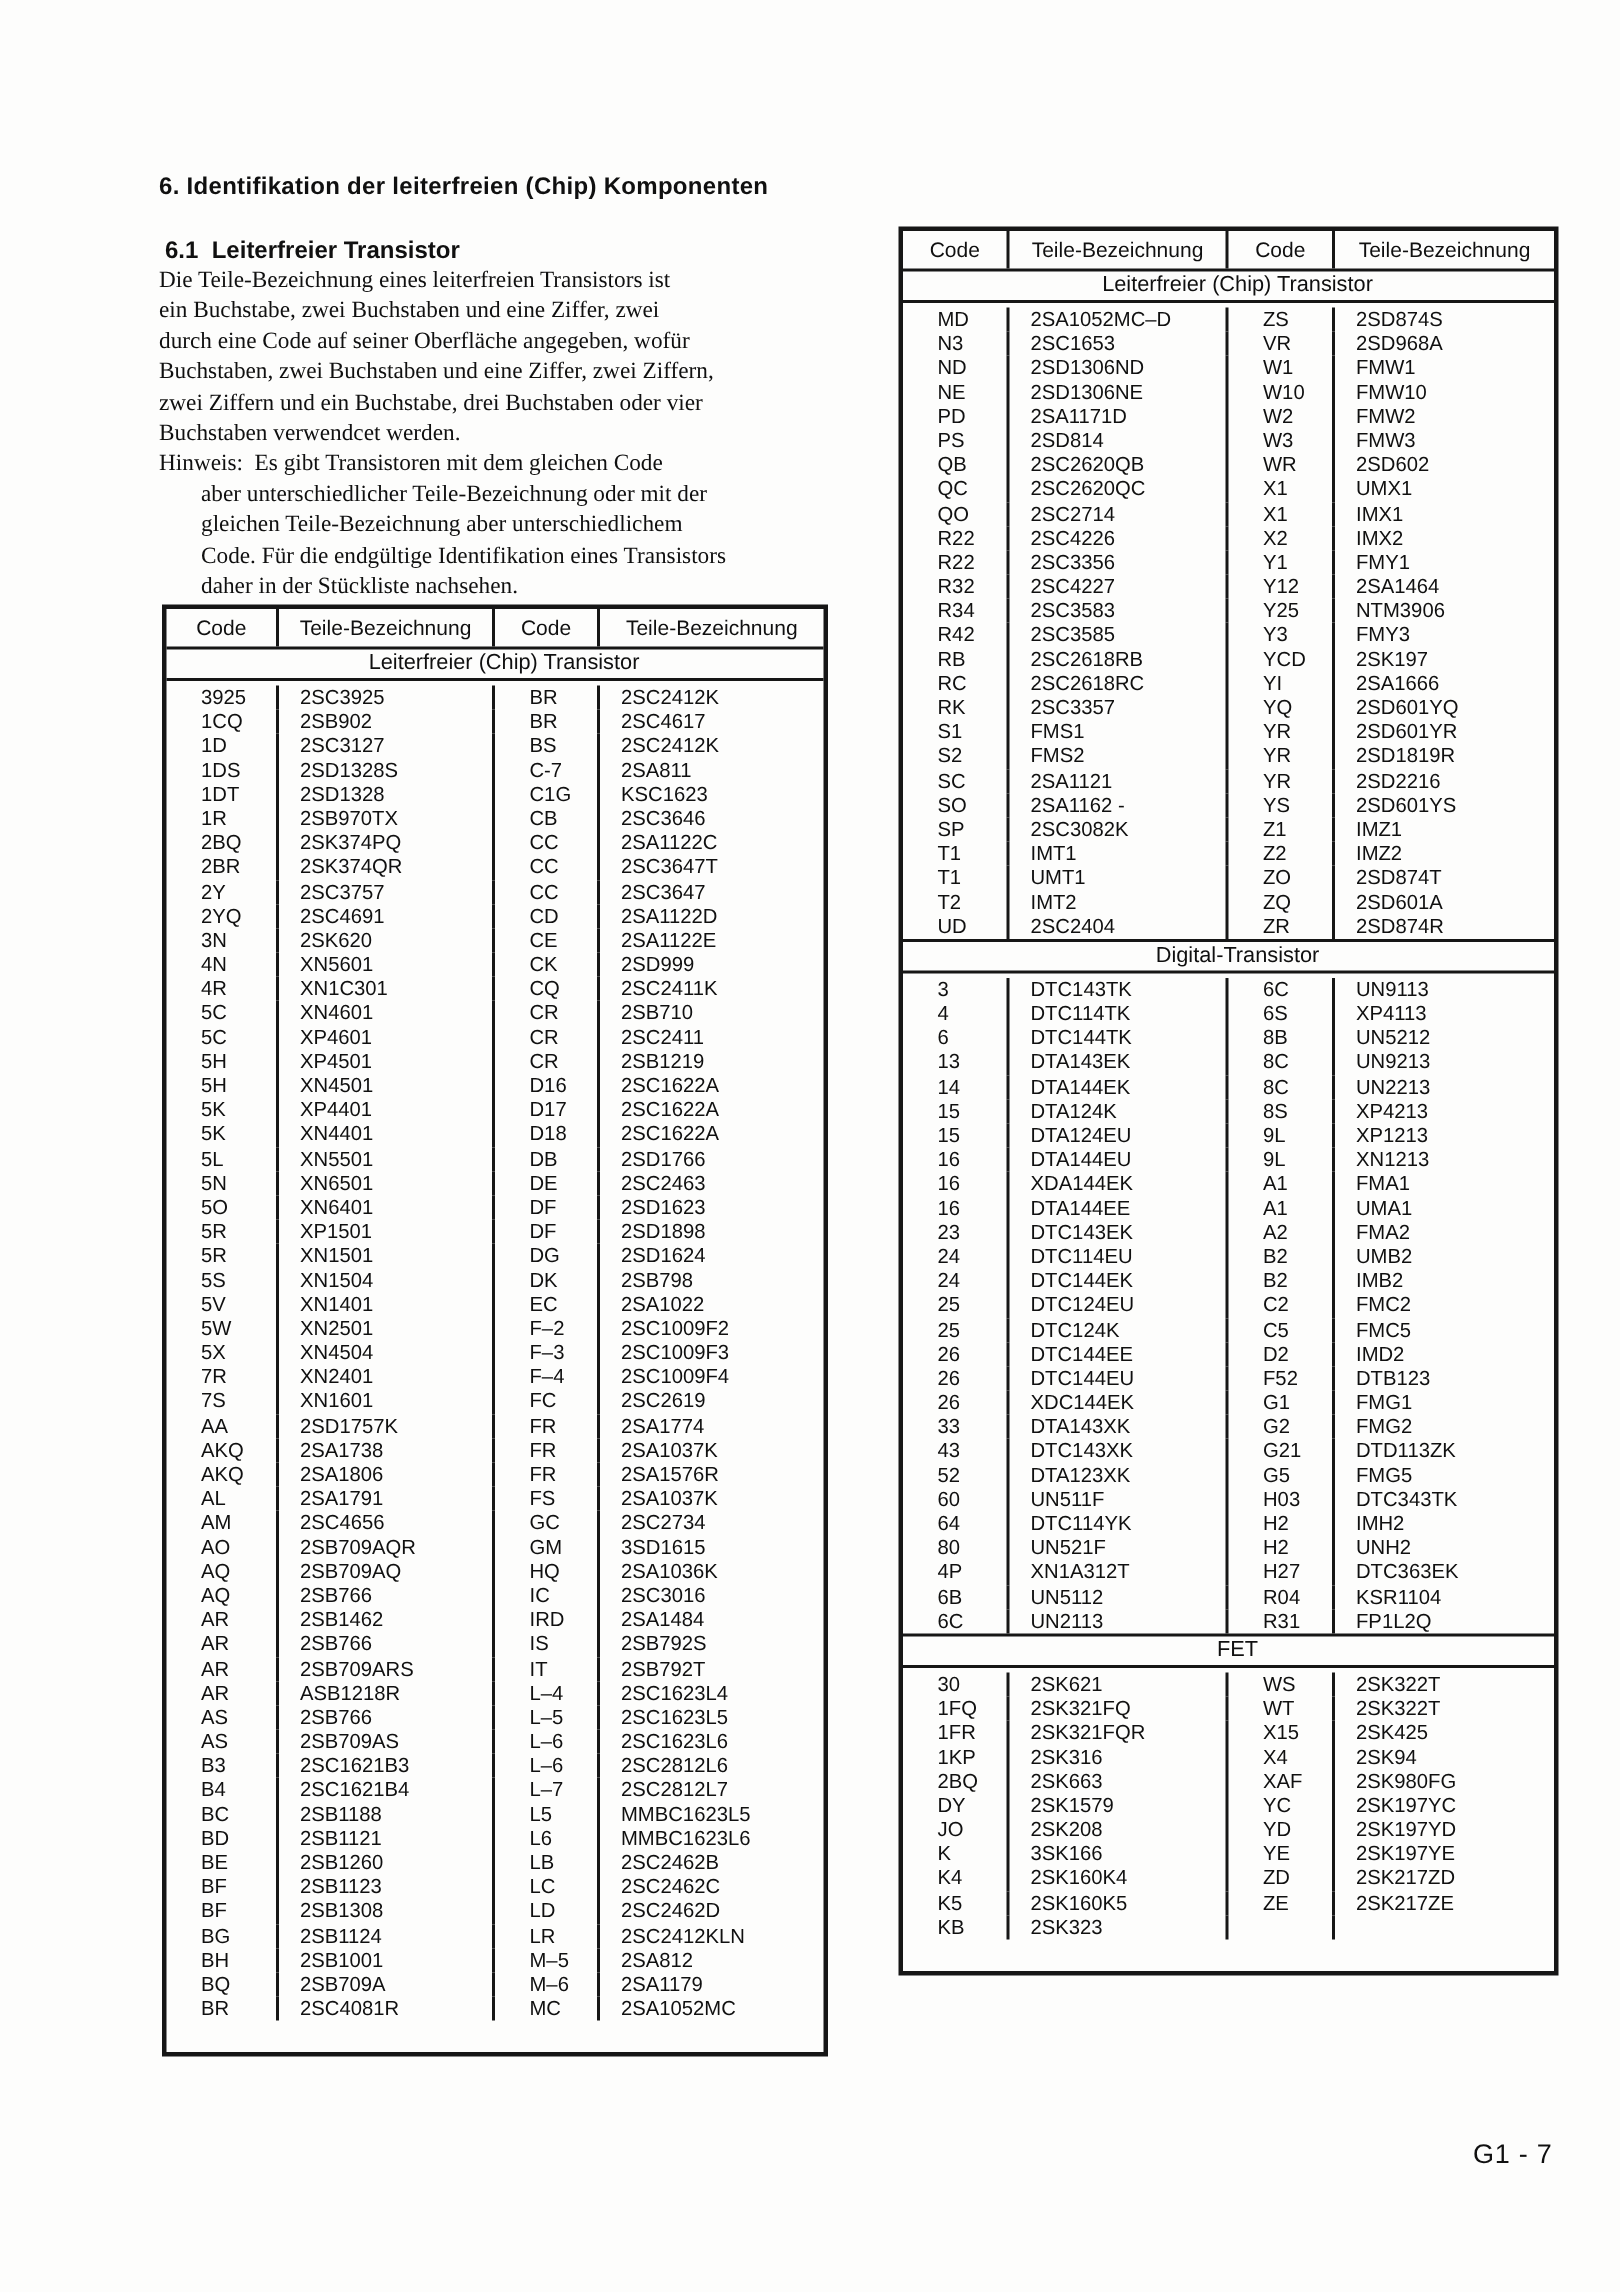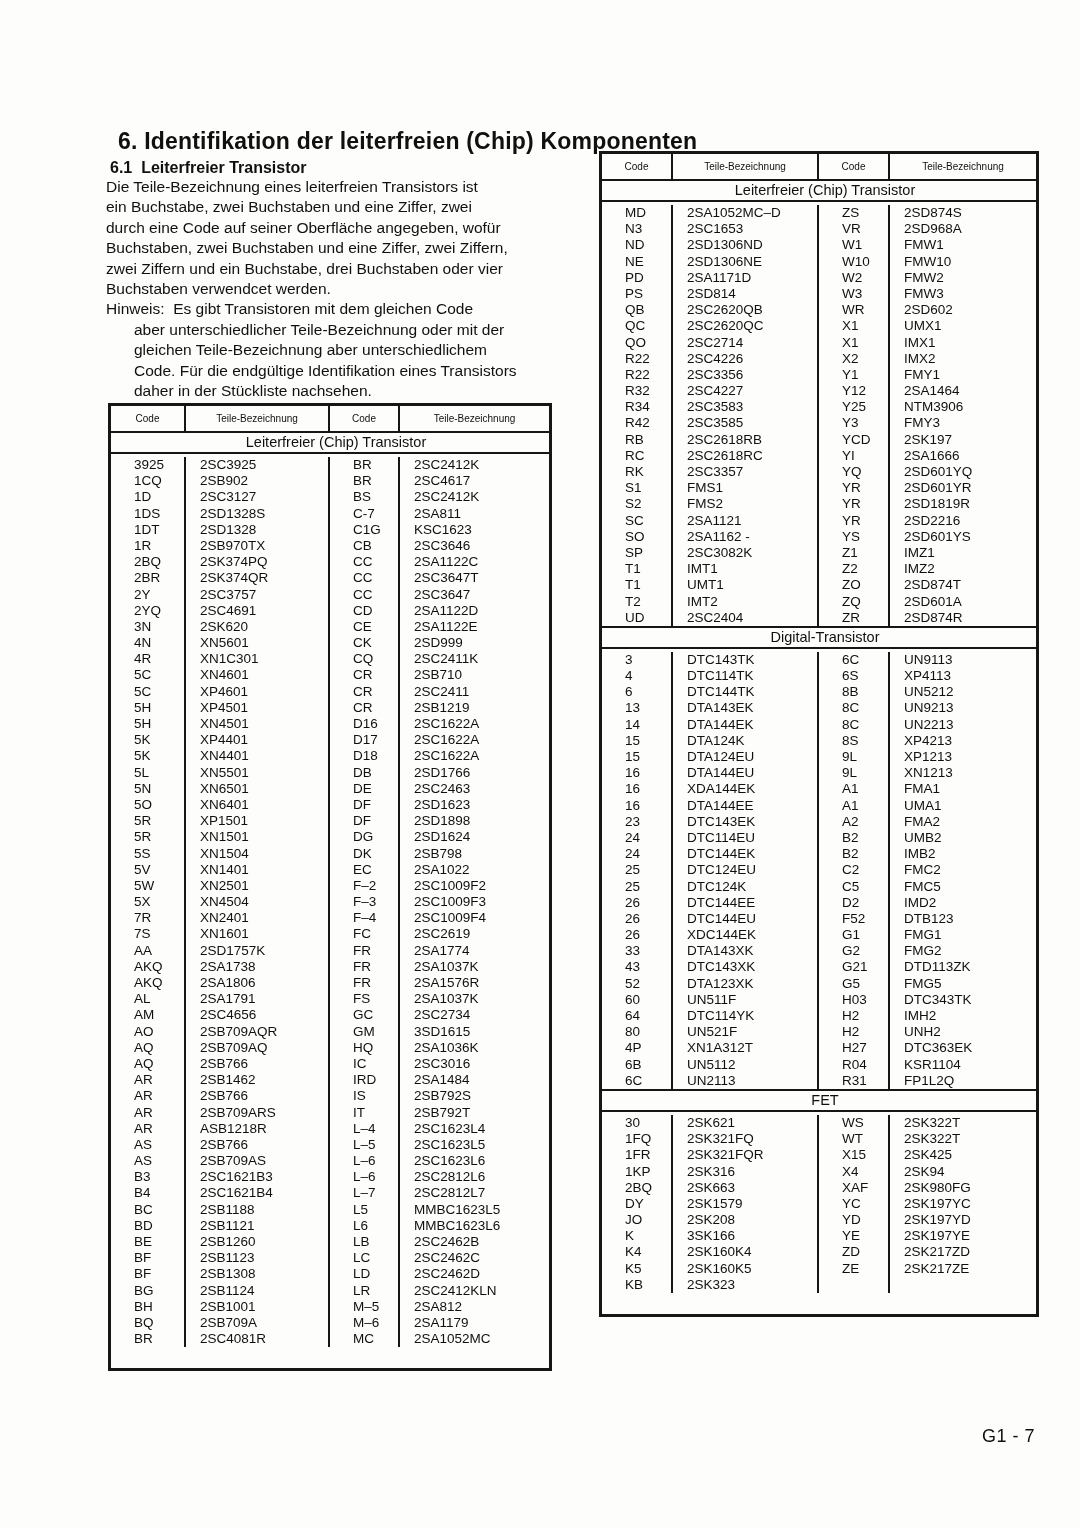--- a/index.html
+++ b/index.html
@@ -7,47 +7,47 @@
     position:relative;
     width:1080px; height:1528px;
     margin:0 auto;
     background:#fdfdfc;
     font-family:"Liberation Sans", sans-serif;
     color:#101010;
     overflow:hidden;
   }
   .title {
     position:absolute; left:106px; top:116px;
-    font-size:23px; font-weight:700; letter-spacing:0.2px;
-    white-space:pre; margin:12px;
+    font-size:16px; font-weight:700; letter-spacing:0.2px;
+    white-space:pre; margin:0;
   }
   .heading {
     position:absolute; left:106px; top:155px;
     font-size:16px; font-weight:700; white-space:pre; margin:4px;
   }
   .intro {
     position:absolute; left:106px; top:177px;
     font-size:15.5px;
   }
-  .intro .line { white-space:pre; line-height:20.4px; height:20.4px; }
+  .intro .line { white-space:pre; line-height:20.4px; height:20.4px;font-family:Liberation Serif, serif; }
   .intro .line.indent { padding-left:28px; }
 
   .ptable {
     position:absolute;
     border:3px solid #161616;
     box-sizing:border-box;
     background:#fdfdfc;
   }
   .ptable.left  { left:108px; top:403px; width:444px; --c1:75px; --c2:144px; --c3:70px; --rh:16.2px; }
   .ptable.right { left:599px; top:151px; width:440px; --c1:71px; --c2:146px; --c3:71px; --rh:16.2px; }
 
   .t-row { display:grid; grid-template-columns:var(--c1) var(--c2) var(--c3) 1fr; }
   .t-hdr .cell {
     height:25px; line-height:25px;
-    text-align:center; font-size:10px;
+    text-align:center; font-size:14px;
   }
   .cell.vline { border-right:2px solid #161616; }
   .t-sub {
     border-top:2px solid #161616;
     border-bottom:2px solid #161616;
     text-align:center;
     height:19px; line-height:19px;
     font-size:14.5px;
     padding-left:12px;
   }

